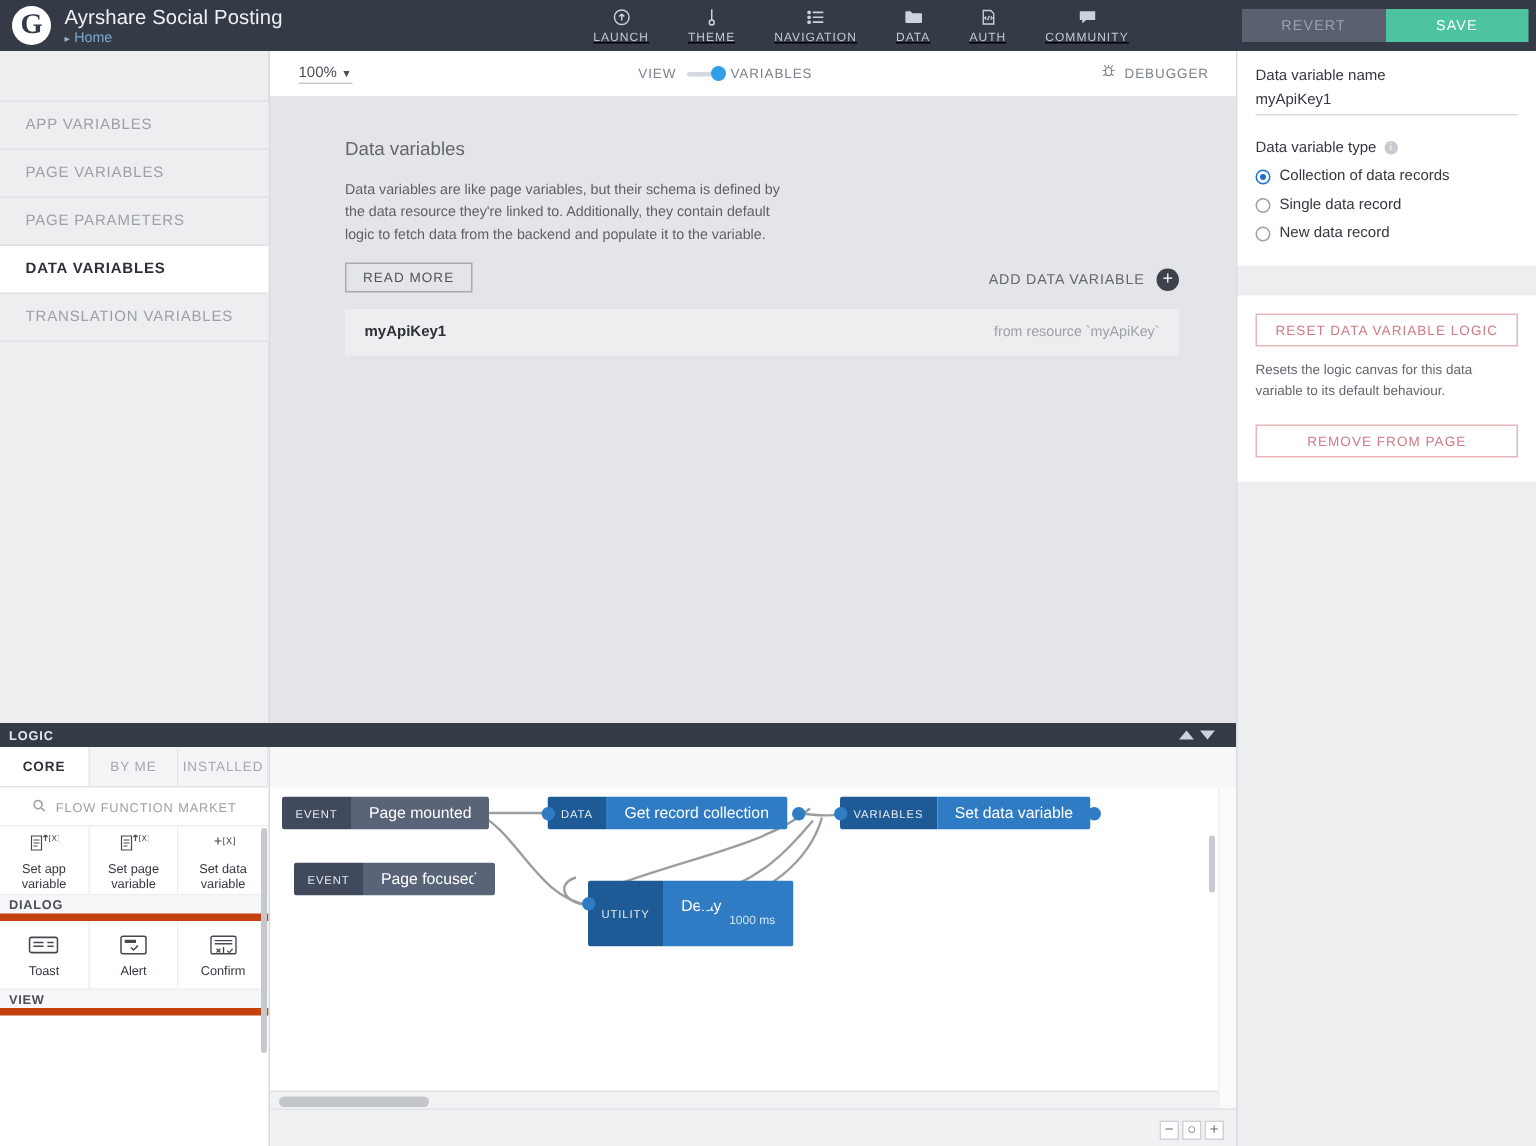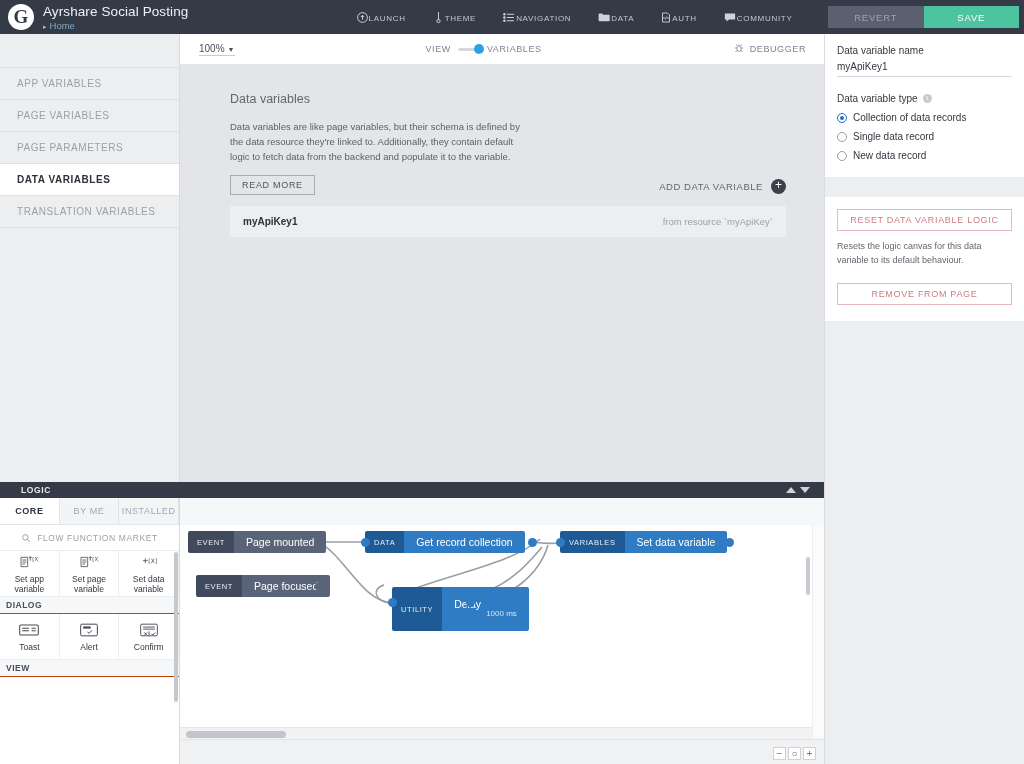--- a/index.html
+++ b/index.html
@@ -28,22 +28,22 @@
     font-weight: bold; font-size: 19px; color: #343a46; line-height: 1;
     transform: translateY(-1px);
   }
   .brand-text { margin-left: 9px; }
   .brand-title { color: #eef1f4; font-size: 13.5px; letter-spacing: .1px; }
   .brand-sub { color: #7fa8cc; font-size: 9.5px; margin-top: 1px; }
   .brand-sub .caret { font-size: 7px; margin-right: 3px; color: #9bb6cc; }
 
   .topnav { display: flex; align-items: center; gap: 0px; flex: 1; justify-content: center; }
   .topnav-item {
-    display: flex; flex-direction: row; align-items: center; justify-content: center;
-    padding: 0 13px; cursor: pointer; height: 34px;
+    display: flex; flex-direction: column; align-items: center; justify-content: center;
+    padding: 0 13px; cursor: pointer; height: 34px; text-decoration: underline;
   }
   .topnav-ico { height: 13px; display: flex; align-items: center; color: #cdd3db; }
   .topnav-ico svg { display: block; }
   .topnav-lbl { color: #c3c9d2; font-size: 8px; letter-spacing: .7px; margin-top: 2px; }
 
   .topactions { display: flex; width: 196px; padding-right: 5px; height: 22px; margin-left: auto; }
   .btn-revert {
     flex: 1; background: #5a6070; color: #9ba2af; font-size: 9.5px; letter-spacing: .8px;
     border: none; display: flex; align-items: center; justify-content: center; cursor: pointer;
   }
@@ -163,21 +163,21 @@
     display: flex; align-items: center; justify-content: center;
     font-family: "Liberation Sans", sans-serif;
   }
   .rp-note { font-size: 9px; line-height: 1.5; color: #62676e; margin: 9px 0 16px; }
 
   
   .logicbar {
     position: absolute; left: 0; top: 482px; width: 824px; height: 16px;
     background: #343a46; display: flex; align-items: center; padding: 0 6px;
   }
-  .logicbar-lbl { color: #e6e9ed; font-size: 8.5px; font-weight: bold; letter-spacing: .6px; margin-left: 15px; }
+  .logicbar-lbl { color: #e6e9ed; font-size: 8.5px; font-weight: bold; letter-spacing: .6px; }
   .logicbar-ctrls { margin-left: auto; display: flex; gap: 4px; padding-right: 8px; }
   .tri { width: 0; height: 0; cursor: pointer; }
   .tri-up { border-left: 5px solid transparent; border-right: 5px solid transparent; border-bottom: 6px solid #cfd4db; }
   .tri-dn { border-left: 5px solid transparent; border-right: 5px solid transparent; border-top: 6px solid #cfd4db; }
 
   .lpane {
     position: absolute; left: 0; top: 498px; width: 180px; height: 266px;
     background: #fff; border-right: 1px solid #d6d9dd; overflow: hidden;
   }
   .ltabs { display: flex; height: 27px; border-bottom: 1px solid #e2e4e7; }
@@ -196,21 +196,21 @@
   .lcell {
     flex: 1; height: 46px; border-right: 1px solid #eceef0; border-bottom: 1px solid #eceef0;
     display: flex; flex-direction: column; align-items: center; justify-content: center; gap: 3px;
     cursor: pointer; background: #fff;
   }
   .lcell-ico { height: 18px; display: flex; align-items: center; color: #44484f; }
   .lcell-lbl { font-size: 8.5px; color: #33373e; text-align: center; line-height: 1.18; }
   .lsection {
     height: 17px; display: flex; align-items: center; padding-left: 6px;
     font-size: 8.5px; font-weight: bold; letter-spacing: .5px; color: #4a4f57;
-    background: #f6f7f8; border-bottom: 1px solid #c2410c;
+    background: #f6f7f8; border-bottom: 5px solid #c2410c;
   }
   .lpane-scroll {
     position: absolute; right: 1px; top: 54px; width: 4px; height: 150px;
     background: #c5c9ce; border-radius: 2px;
   }
 
   
   .flowwrap {
     position: absolute; left: 180px; top: 498px; width: 644px; height: 266px;
     background: #f6f7f8;

